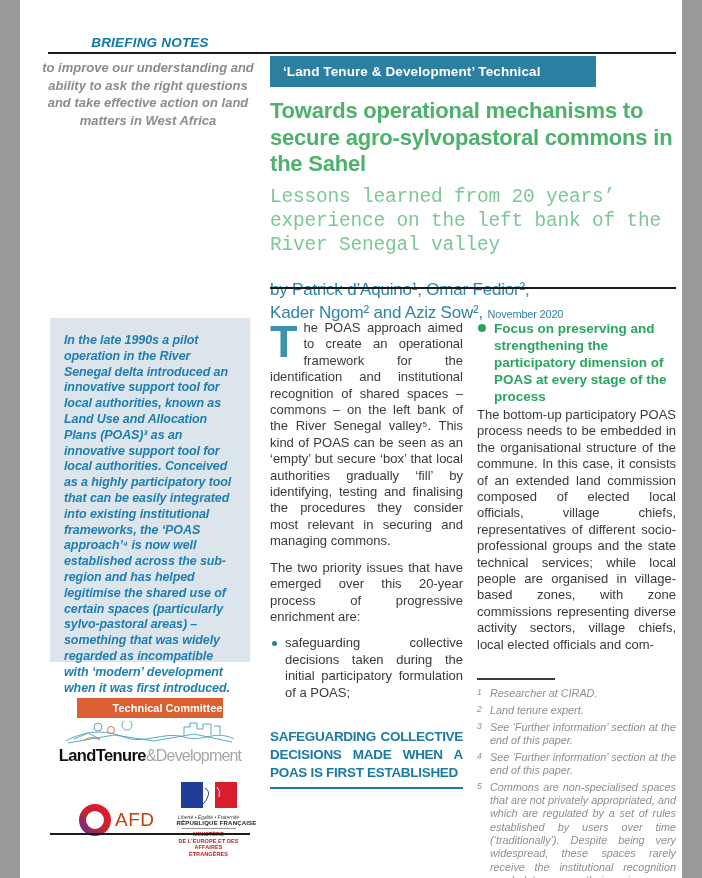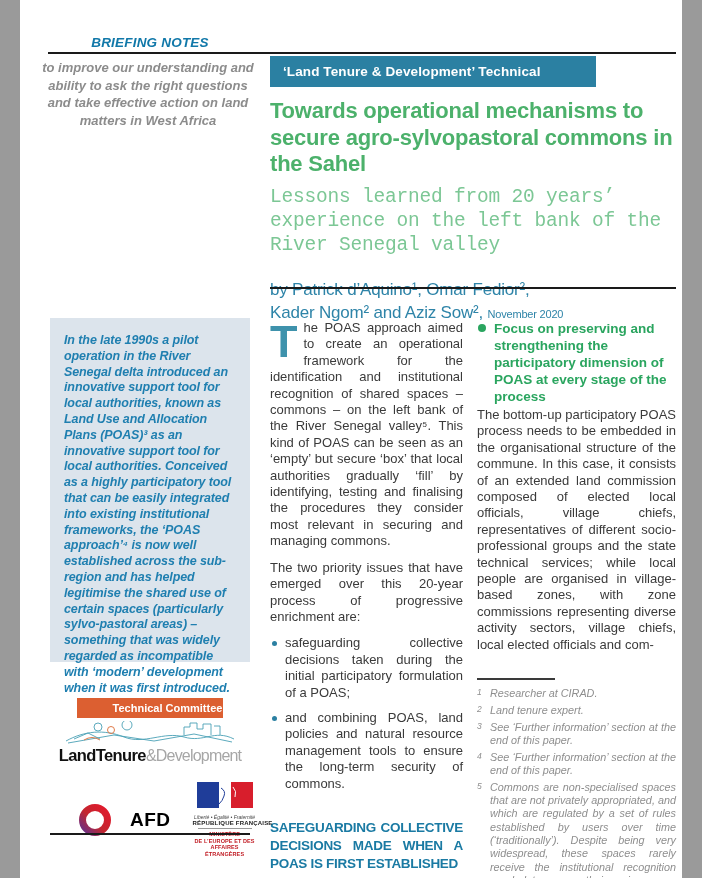--- a/index.html
+++ b/index.html
@@ -102,21 +102,21 @@
   .tc-banner {
     width:146px; height:20px; margin:0 auto; background:#dc5f31;
     color:#ffffff; font-weight:bold; font-size:11px; text-align:center; line-height:20px;padding-left:35px;
   }
   .sketch { display:block; margin:3px auto 0 auto; }
   .wordmark { display:flex; justify-content:center; align-items:baseline; margin-top:0; }
   .wordmark .wbold { font-size:16.5px; font-weight:bold; color:#111111; letter-spacing:-.6px; }
   .wordmark .wlight { font-size:16px; color:#a6a6a6; letter-spacing:-.8px; }
   .logo-row { display:flex; align-items:center; margin-top:17px; padding-left:27px; }
   .afd { display:flex; align-items:center; }
-  .afd .afd-label { color:#000000; font-weight:bold; font-size:19px; letter-spacing:.5px; margin-left:17px; }
+  .afd .afd-label { color:#c2410c; font-weight:normal; font-size:19px; letter-spacing:.5px; margin-left:2px; }
   .fr-logo { width:64px; margin-left:22px; text-align:center; }
   .fr-logo .motto { font-size:5px; color:#444; font-style:italic; margin-top:2px; white-space:nowrap; }
   .fr-logo .republic { font-size:6px; font-weight:bold; color:#1a1a1a; letter-spacing:.2px; white-space:nowrap; }
   .fr-logo .divider { width:54px; height:1px; background:#999; margin:2px auto; }
   .fr-logo .ministry {
     font-size:5.5px; font-weight:bold; color:#c01820; line-height:6.5px;
     white-space:pre-line; letter-spacing:.1px;
   }
   .bottom-rule { position:absolute; left:30px; top:833px; width:200px; height:2px; background:#1a1a1a; }
 </style>
@@ -144,24 +144,20 @@
 
   <div class="col col1">
     <div class="para">
       <span class="dropcap">T</span><span>he POAS approach aimed to create an operational framework for the identification and institutional recognition of shared spaces – commons – on the left bank of the River Senegal valley⁵. This kind of POAS can be seen as an ‘empty’ but secure ‘box’ that local authorities gradually ‘fill’ by identifying, testing and finalising the procedures they consider most relevant in securing and managing commons.</span>
     </div>
     <div class="para">The two priority issues that have emerged over this 20-year process of progressive enrichment are:</div>
     <div class="bullet-list">
       <div class="bullet-row">
         <span class="dot"></span>
         <span class="btxt">safeguarding collective decisions taken during the initial participatory formulation of a POAS;</span>
-      </div>
-      <div class="bullet-row">
-        <span class="dot"></span>
-        <span class="btxt">and combining POAS, land policies and natural resource management tools to ensure the long-term security of commons.</span>
       </div>
     </div>
     <div class="section-heading">SAFEGUARDING COLLECTIVE DECISIONS MADE WHEN A POAS IS FIRST ESTABLISHED</div>
 
   </div>
 
   <div class="col col2">
     <div class="focus-head">
       <span class="gdot"></span>
       <span class="gtxt">Focus on preserving and strengthening the participatory dimension of POAS at every stage of the process</span>

